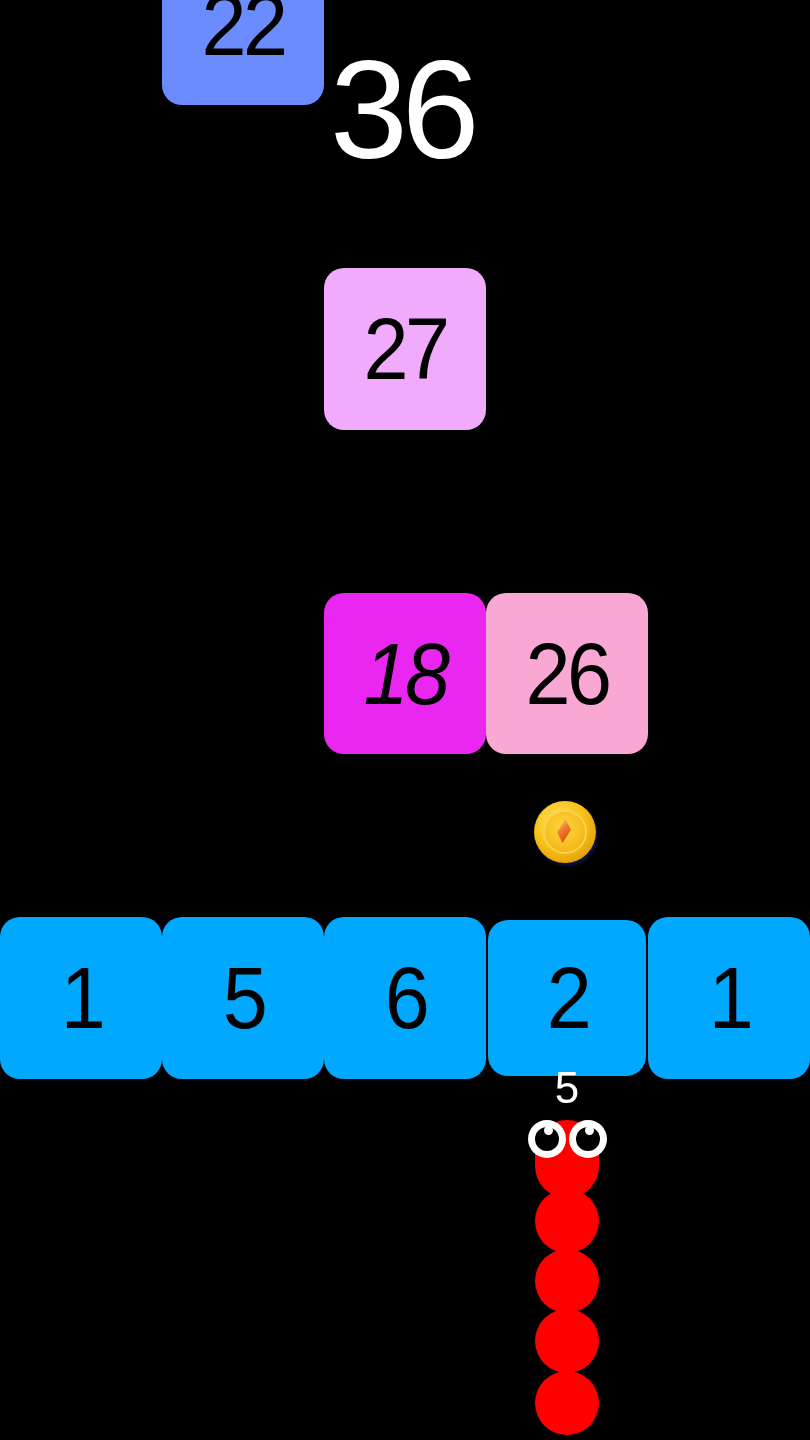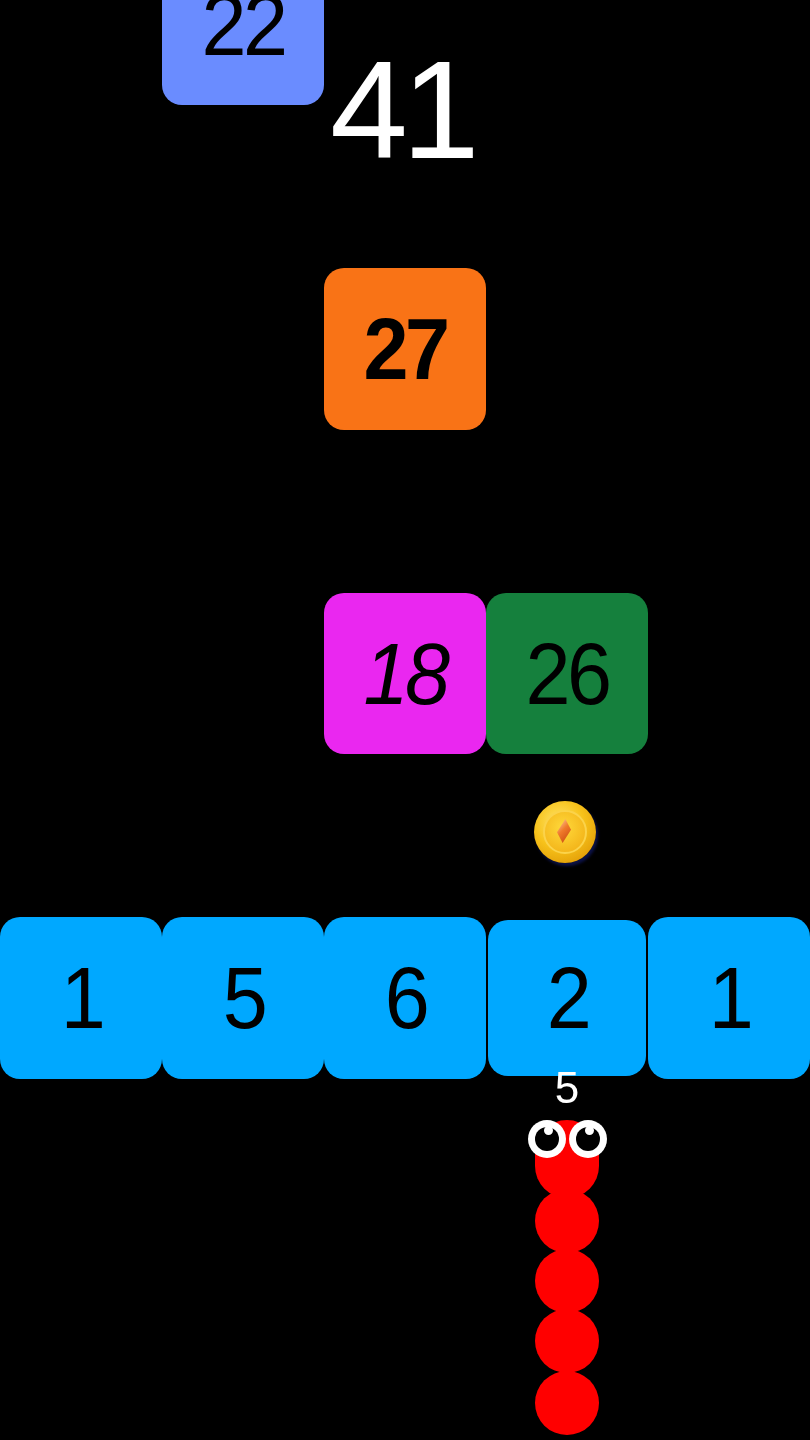--- a/index.html
+++ b/index.html
@@ -31,31 +31,31 @@
 </style>
 </head>
 <body>
 
 <div style="position:absolute;left:0;top:0;width:810px;height:1440px;">
 
   <div class="block" style="left:162px;top:-56px;width:162px;height:161px;background:#6a8cff;">
     <span>22</span>
   </div>
 
-  <div class="score">41</div>
+  <div class="score">36</div>
 
-  <div class="block" style="left:324px;top:268px;width:162px;height:162px;background:#f97316;font-weight:bold;">
+  <div class="block" style="left:324px;top:268px;width:162px;height:162px;background:#f0abfc;">
     <span>27</span>
   </div>
 
   <div class="block" style="left:324px;top:593px;width:162px;height:161px;background:#ea27f0;font-style:italic;">
     <span>18</span>
   </div>
 
-  <div class="block" style="left:486px;top:593px;width:162px;height:161px;background:#15803d;">
+  <div class="block" style="left:486px;top:593px;width:162px;height:161px;background:#f9a8d4;">
     <span>26</span>
   </div>
 
   <div class="coin">
     <div class="inner"></div>
     <div class="gem"></div>
   </div>
 
   <div class="block" style="left:0px;top:917px;width:162px;height:162px;background:#00a8ff;">
     <span>1</span>

